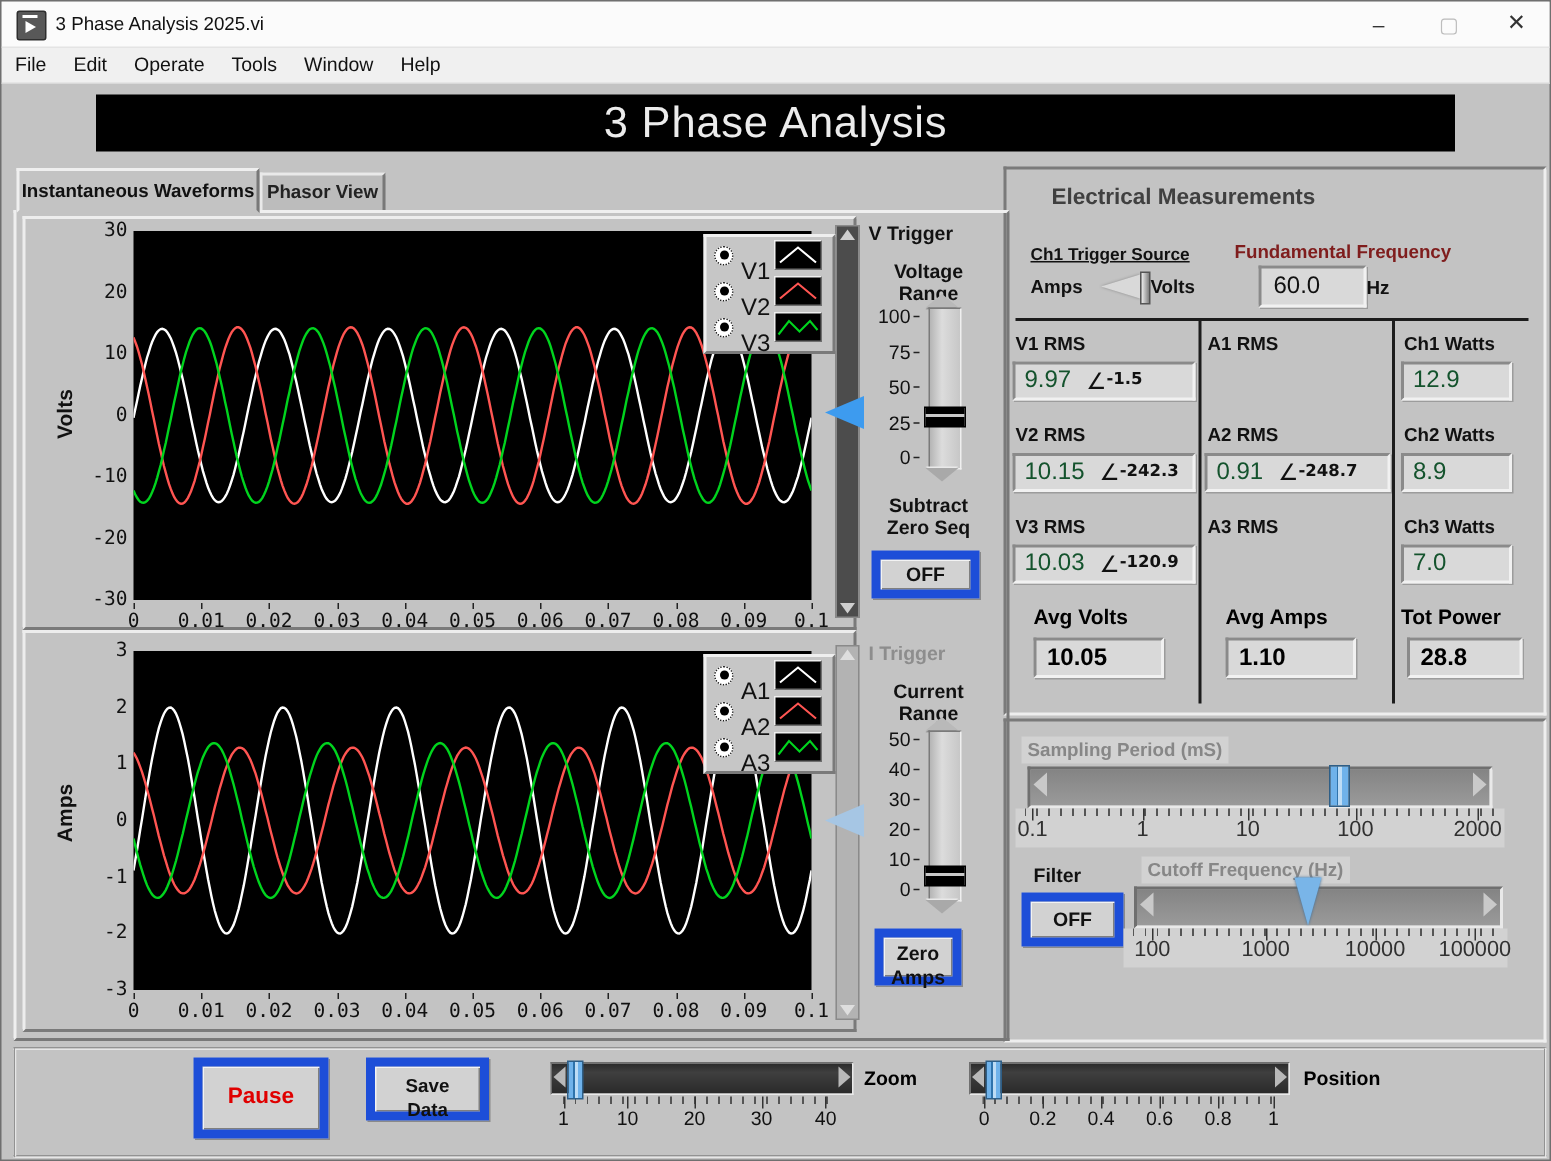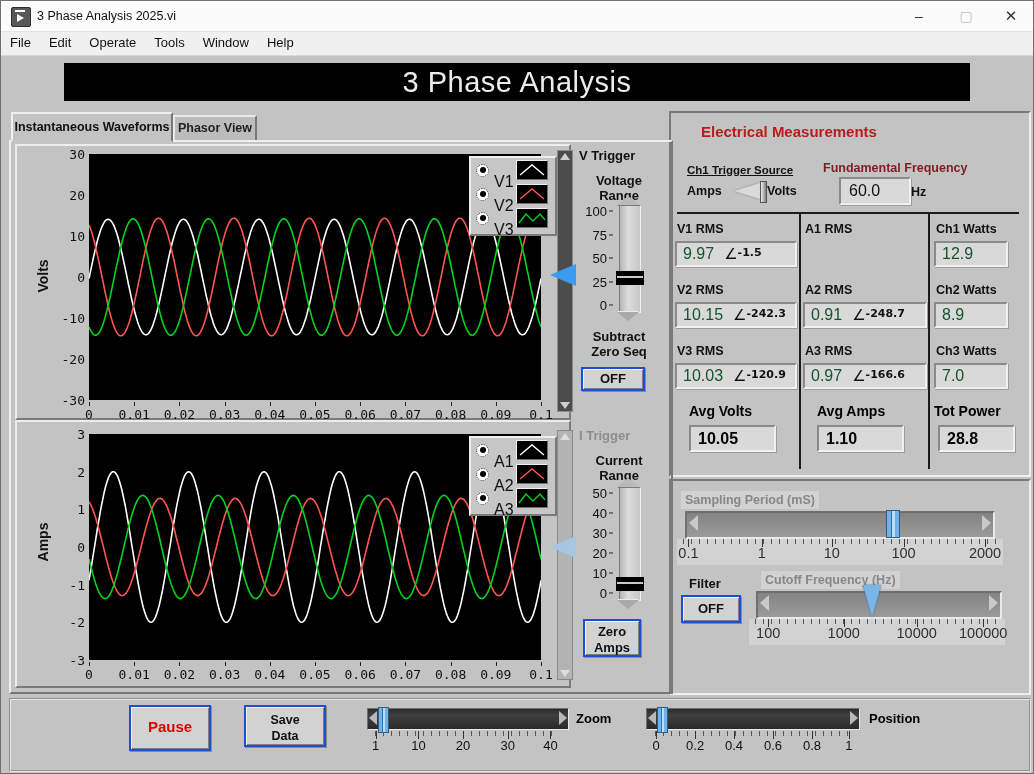--- a/index.html
+++ b/index.html
@@ -69,26 +69,26 @@
   .side-label{font-weight:bold;font-size:13px;color:#111;}
   .side-label.dim{color:#8d8d8d;}
   .vslider-scale{position:absolute;width:30px;}
   .vs-lab{position:absolute;right:6px;transform:translateY(-50%);font-size:13px;color:#111;}
   .vs-tick{position:absolute;right:0;width:4px;height:1px;background:#222;transform:translateY(-50%);}
   .vtrack{position:absolute;width:20px;background:linear-gradient(90deg,#b5b5b5,#dcdcdc 40%,#c7c7c7);border:1px solid;border-color:#7a7a7a #efefef #efefef #7a7a7a;}
   .vhandle{position:absolute;width:26px;height:12px;background:linear-gradient(#000 0 4px,#c9c9c9 4px 6px,#000 6px 12px);border:1px solid #000;z-index:4;}
   .vcap{position:absolute;width:0;height:0;border-left:11px solid transparent;border-right:11px solid transparent;}
   .vcap.up{border-bottom:9px solid #b9b9b9;filter:drop-shadow(0 1px 0 #7d7d7d);}
   .vcap.down{border-top:9px solid #a9a9a9;filter:drop-shadow(0 -1px 0 #e9e9e9);}
-  .btn3d{background:#d2d2d2;border:2px solid #1d4ed8;box-shadow:inset 1px 1px 0 #f3f3f3,inset -1px -1px 0 #7f7f7f,1px 1px 0 #8a8a8a;
+  .btn3d{background:#d2d2d2;border:6px solid #1d4ed8;box-shadow:inset 1px 1px 0 #f3f3f3,inset -1px -1px 0 #7f7f7f,1px 1px 0 #8a8a8a;
          font-weight:bold;font-size:13px;color:#111;text-align:center;}
   
   .sunken-panel{border:2px solid;border-color:#7a7a7a #eeeeee #eeeeee #7a7a7a;background:#c3c3c3;}
   #meas-panel{left:668px;top:110px;width:358px;height:362px;}
-  #meas-title{left:700px;top:122px;width:300px;font-size:15px;font-weight:bold;color:#b91c1c;}
+  #meas-title{left:700px;top:122px;width:300px;font-size:15px;font-weight:bold;color:#404040;}
   #trig-src-label{left:686px;top:163px;font-size:11.5px;font-weight:bold;text-decoration:underline;color:#111;}
   #trig-left-label{left:686px;top:183px;font-size:12.5px;font-weight:bold;color:#111;}
   #trig-right-label{left:766px;top:183px;font-size:12.5px;font-weight:bold;color:#111;}
   #trig-toggle{left:733px;top:182px;width:32px;height:16px;}
   #trig-toggle .cone{position:absolute;left:0;top:0;width:0;height:0;border-top:8px solid transparent;border-bottom:8px solid transparent;border-right:26px solid #d9d9d9;filter:drop-shadow(0 0 1px #8a8a8a);}
   #trig-toggle .bar{position:absolute;left:26px;top:-2px;width:5px;height:20px;background:linear-gradient(90deg,#efefef,#808080);border:1px solid #555;}
   #fund-label{left:822px;top:160px;font-size:12.5px;font-weight:bold;color:#7f1d1d;text-align:center;}
   .valbox{background:#d9d9d9;border:2px solid;border-color:#8a8a8a #f1f1f1 #f1f1f1 #8a8a8a;box-shadow:1px 1px 0 #9c9c9c;}
   #fund-box{left:838px;top:176px;width:60px;height:24px;font-size:16px;color:#111;line-height:24px;padding-left:8px;}
   #fund-unit{left:910px;top:184px;font-size:12.5px;font-weight:bold;color:#111;}
@@ -395,24 +395,20 @@
       <div class="avg-box valbox" style="top: 209px; left: 14px; width: 76px;">10.05</div>
     </div>
   <div class="mcol" id="mcol-1">
       <div class="m-label" style="top: 6px;">A1 RMS</div>
       <div class="m-label" style="top: 67px;">A2 RMS</div>
       <div class="m-box valbox" style="top: 86px; width: 114px;">
         <span class="val">0.91</span>
         <span class="angle">∠<b>-248.7</b></span>
       </div>
       <div class="m-label" style="top: 128px;">A3 RMS</div>
-      <div class="m-box valbox" style="top: 147px; width: 114px;">
-        <span class="val">0.97</span>
-        <span class="angle">∠<b>-166.6</b></span>
-      </div>
       <div class="avg-label" style="top: 187px; left: 14px;">Avg Amps</div>
       <div class="avg-box valbox" style="top: 209px; left: 14px; width: 76px;">1.10</div>
     </div>
   <div class="mcol" id="mcol-2">
       <div class="m-label" style="top: 6px;">Ch1 Watts</div>
       <div class="m-box valbox" style="top: 25px; width: 64px;">
         <span class="val">12.9</span>
       </div>
       <div class="m-label" style="top: 67px;">Ch2 Watts</div>
       <div class="m-box valbox" style="top: 86px; width: 64px;">

